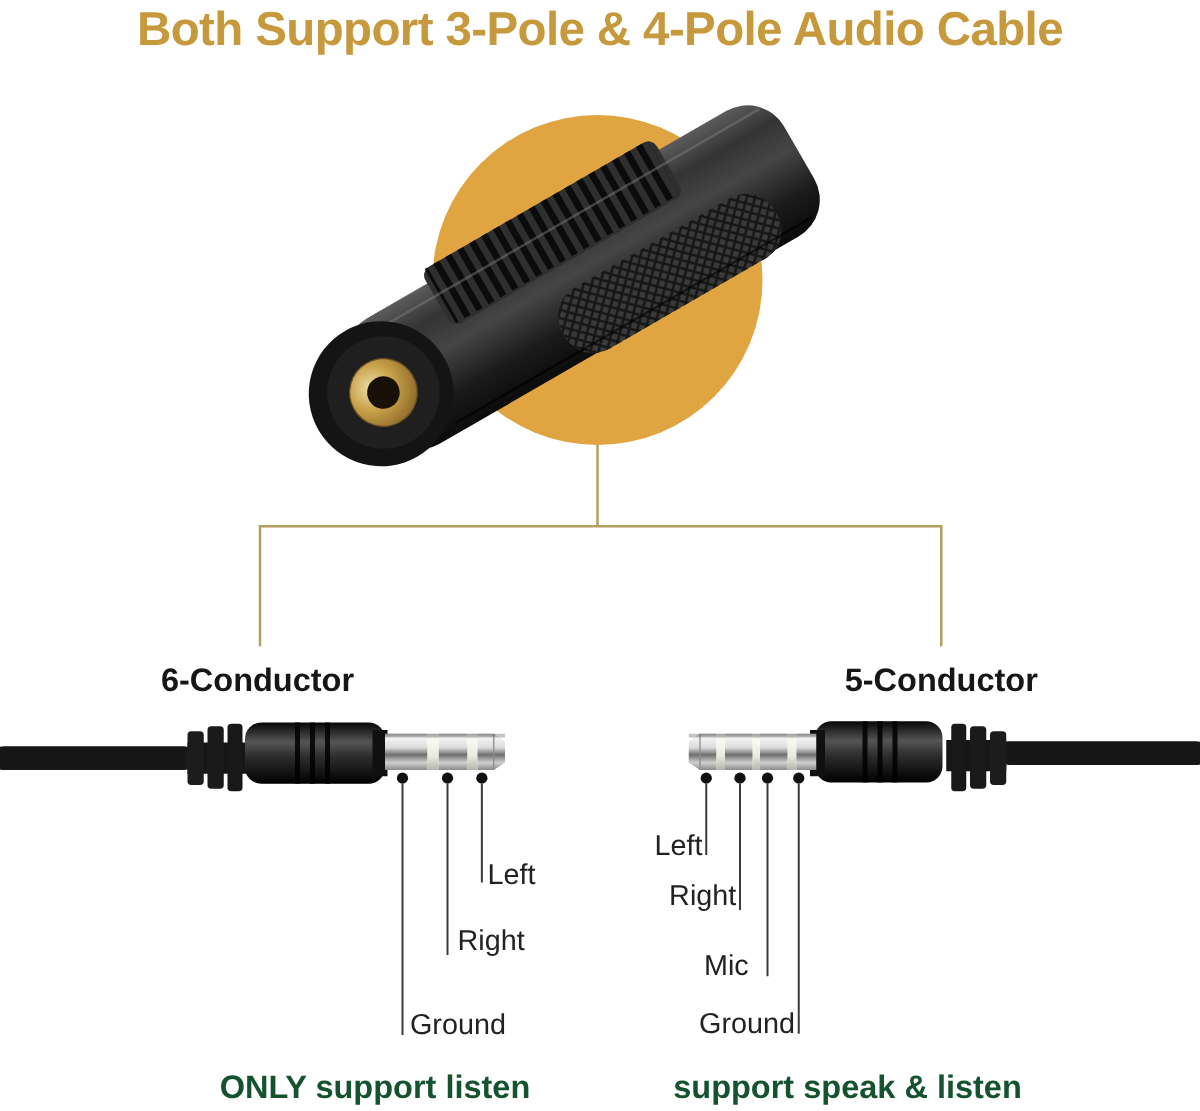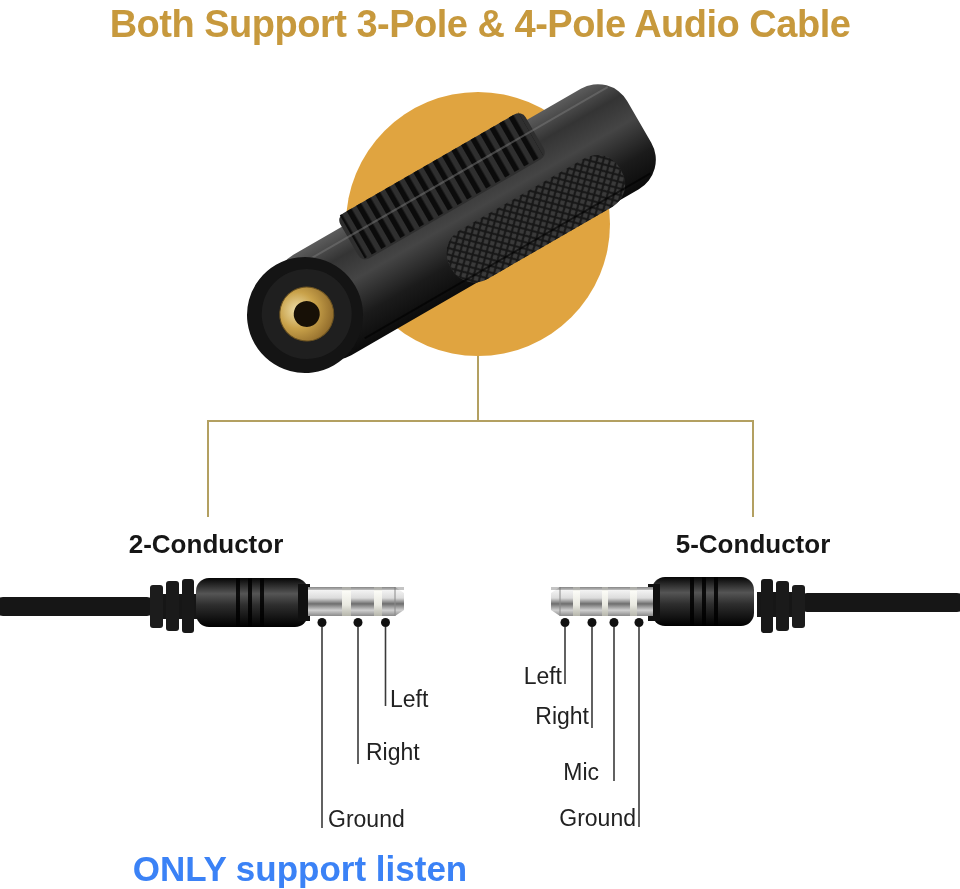--- a/index.html
+++ b/index.html
@@ -15,21 +15,21 @@
   .heading{
     position:absolute;font-size:26px;font-weight:700;color:#161616;
     transform:translateX(-50%);white-space:nowrap;line-height:30px;
   }
   .pin-label{
     position:absolute;font-size:23px;font-weight:400;color:#222;
     white-space:nowrap;line-height:27px;
   }
   .pin-label.right-anchor{text-align:right;}
   .caption{
-    position:absolute;font-size:35px;font-weight:700;color:#3b82f6;
+    position:absolute;font-size:26px;font-weight:700;color:#14532d;
     transform:translateX(-50%);white-space:nowrap;line-height:30px;
   }
 </style>
 </head>
 <body>
 
 <div class="canvas">
 
   <div class="title">Both Support 3-Pole &amp; 4-Pole Audio Cable</div>
 
@@ -156,27 +156,28 @@
       <circle cx="592" cy="622.5" r="4.5" fill="#101010" stroke="none"></circle>
       <circle cx="614" cy="622.5" r="4.5" fill="#101010" stroke="none"></circle>
       <circle cx="639" cy="622.5" r="4.5" fill="#101010" stroke="none"></circle>
       <line x1="565" y1="627" x2="565" y2="684"></line>
       <line x1="592" y1="627" x2="592" y2="728"></line>
       <line x1="614" y1="627" x2="614" y2="781"></line>
       <line x1="639" y1="627" x2="639" y2="827"></line>
     </g>
   </svg>
 
-  <div class="heading" style="left:206px;top:529px">2-Conductor</div>
+  <div class="heading" style="left:206px;top:529px">6-Conductor</div>
   <div class="heading" style="left:753px;top:529px">5-Conductor</div>
 
   <div class="pin-label" style="left:390px;top:686px">Left</div>
   <div class="pin-label" style="left:366px;top:739px">Right</div>
   <div class="pin-label" style="left:328px;top:806px">Ground</div>
 
   <div class="pin-label right-anchor" style="right:398px;top:663px">Left</div>
   <div class="pin-label right-anchor" style="right:371px;top:703px">Right</div>
   <div class="pin-label right-anchor" style="right:361px;top:759px">Mic</div>
   <div class="pin-label right-anchor" style="right:324px;top:805px">Ground</div>
 
   <div class="caption" style="left:300px;top:854px">ONLY support listen</div>
+  <div class="caption" style="left:678px;top:854px">support speak &amp; listen</div>
 
 </div>
 
 </body></html>

